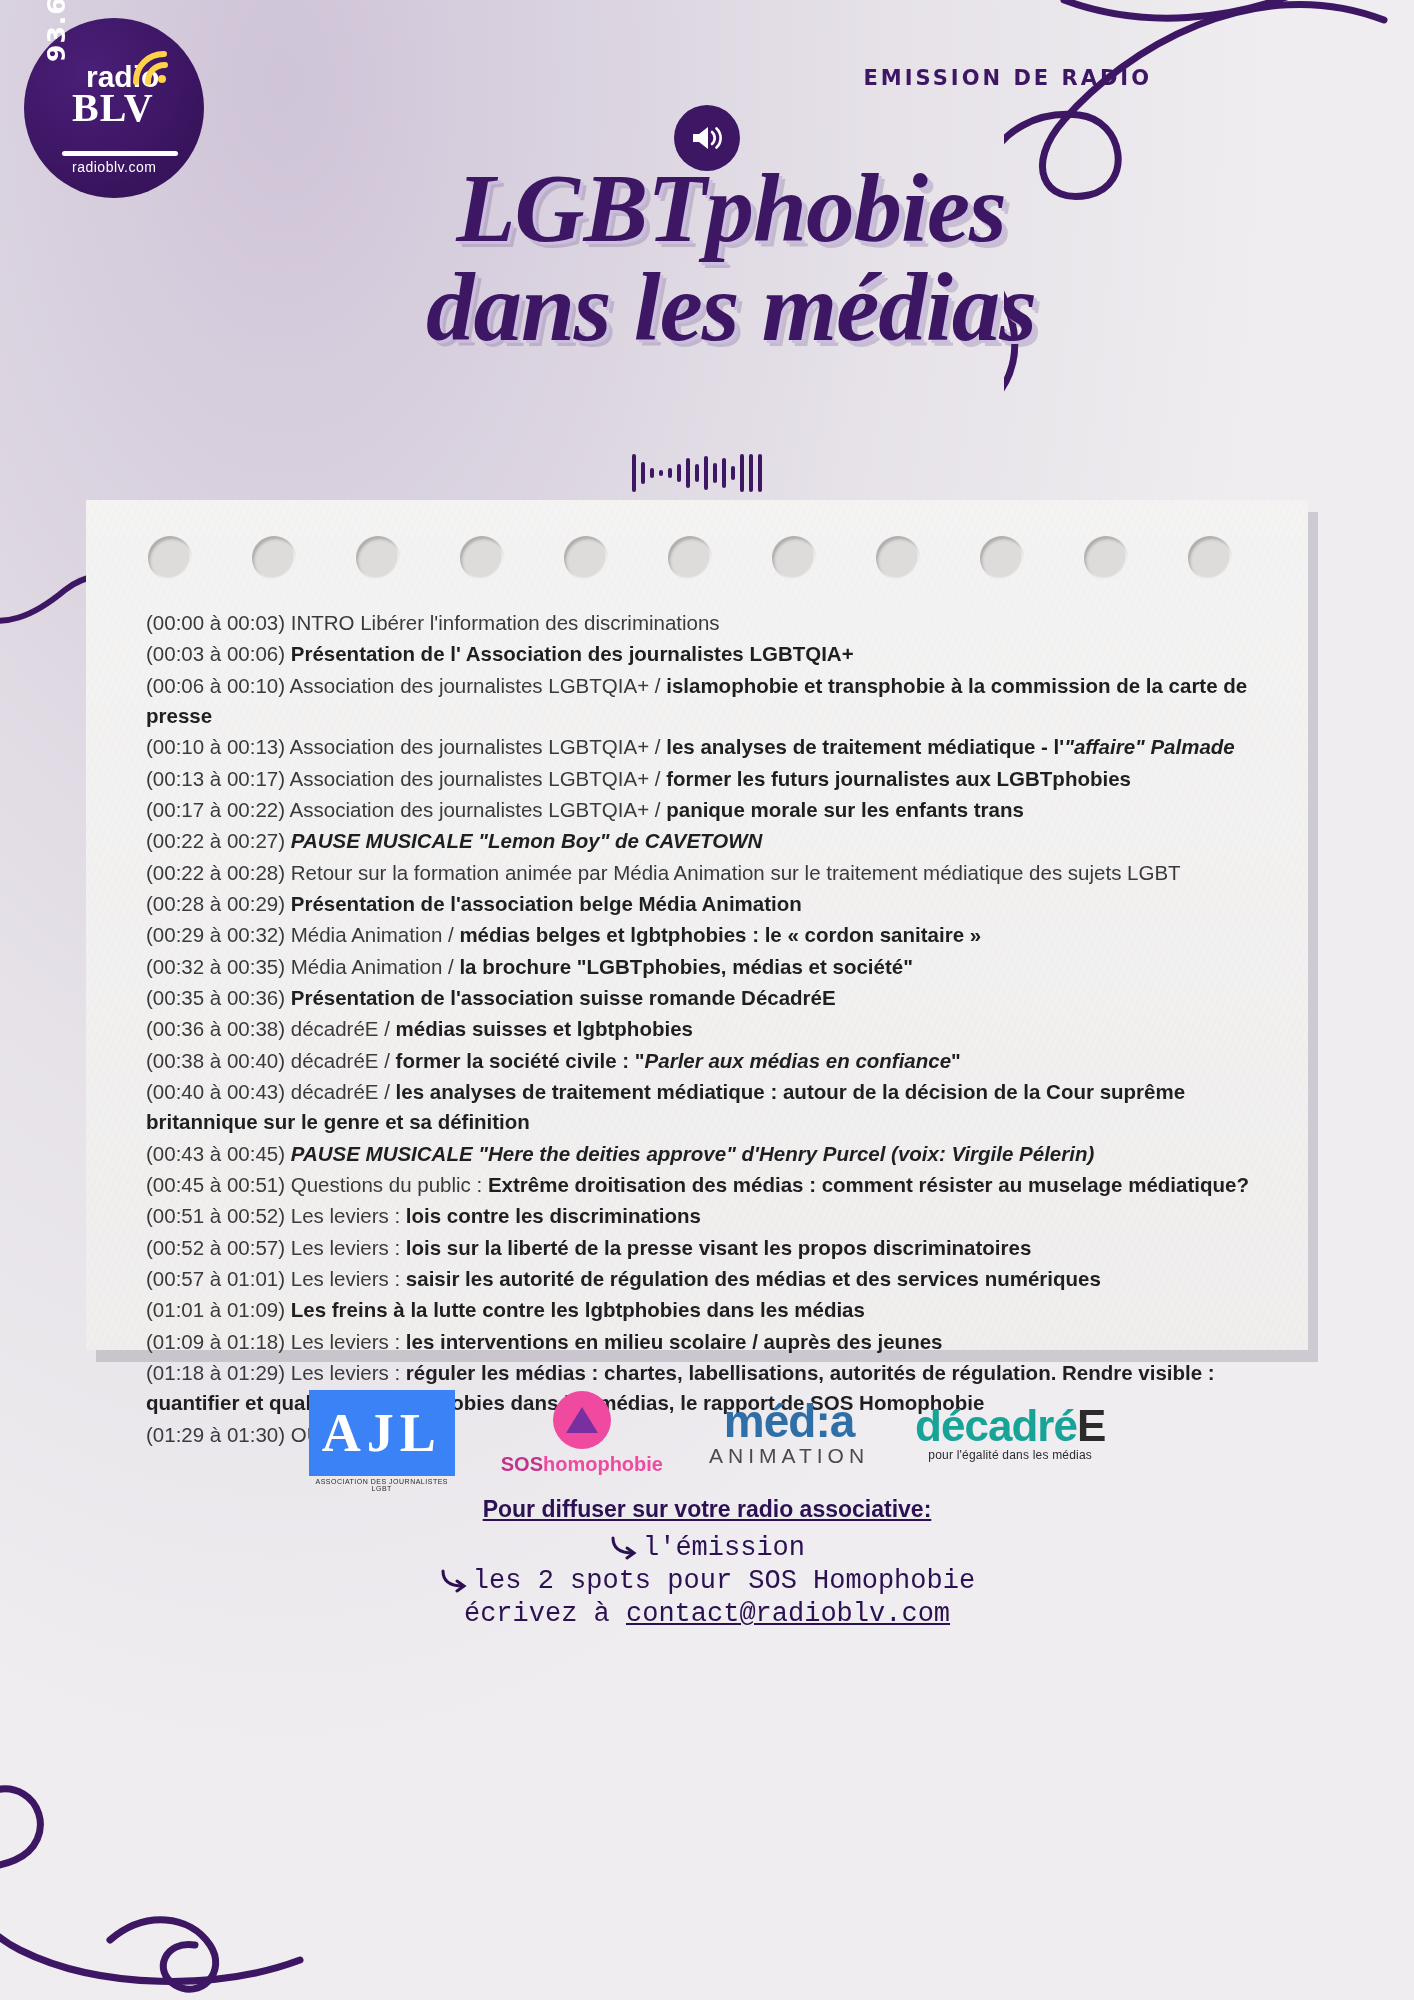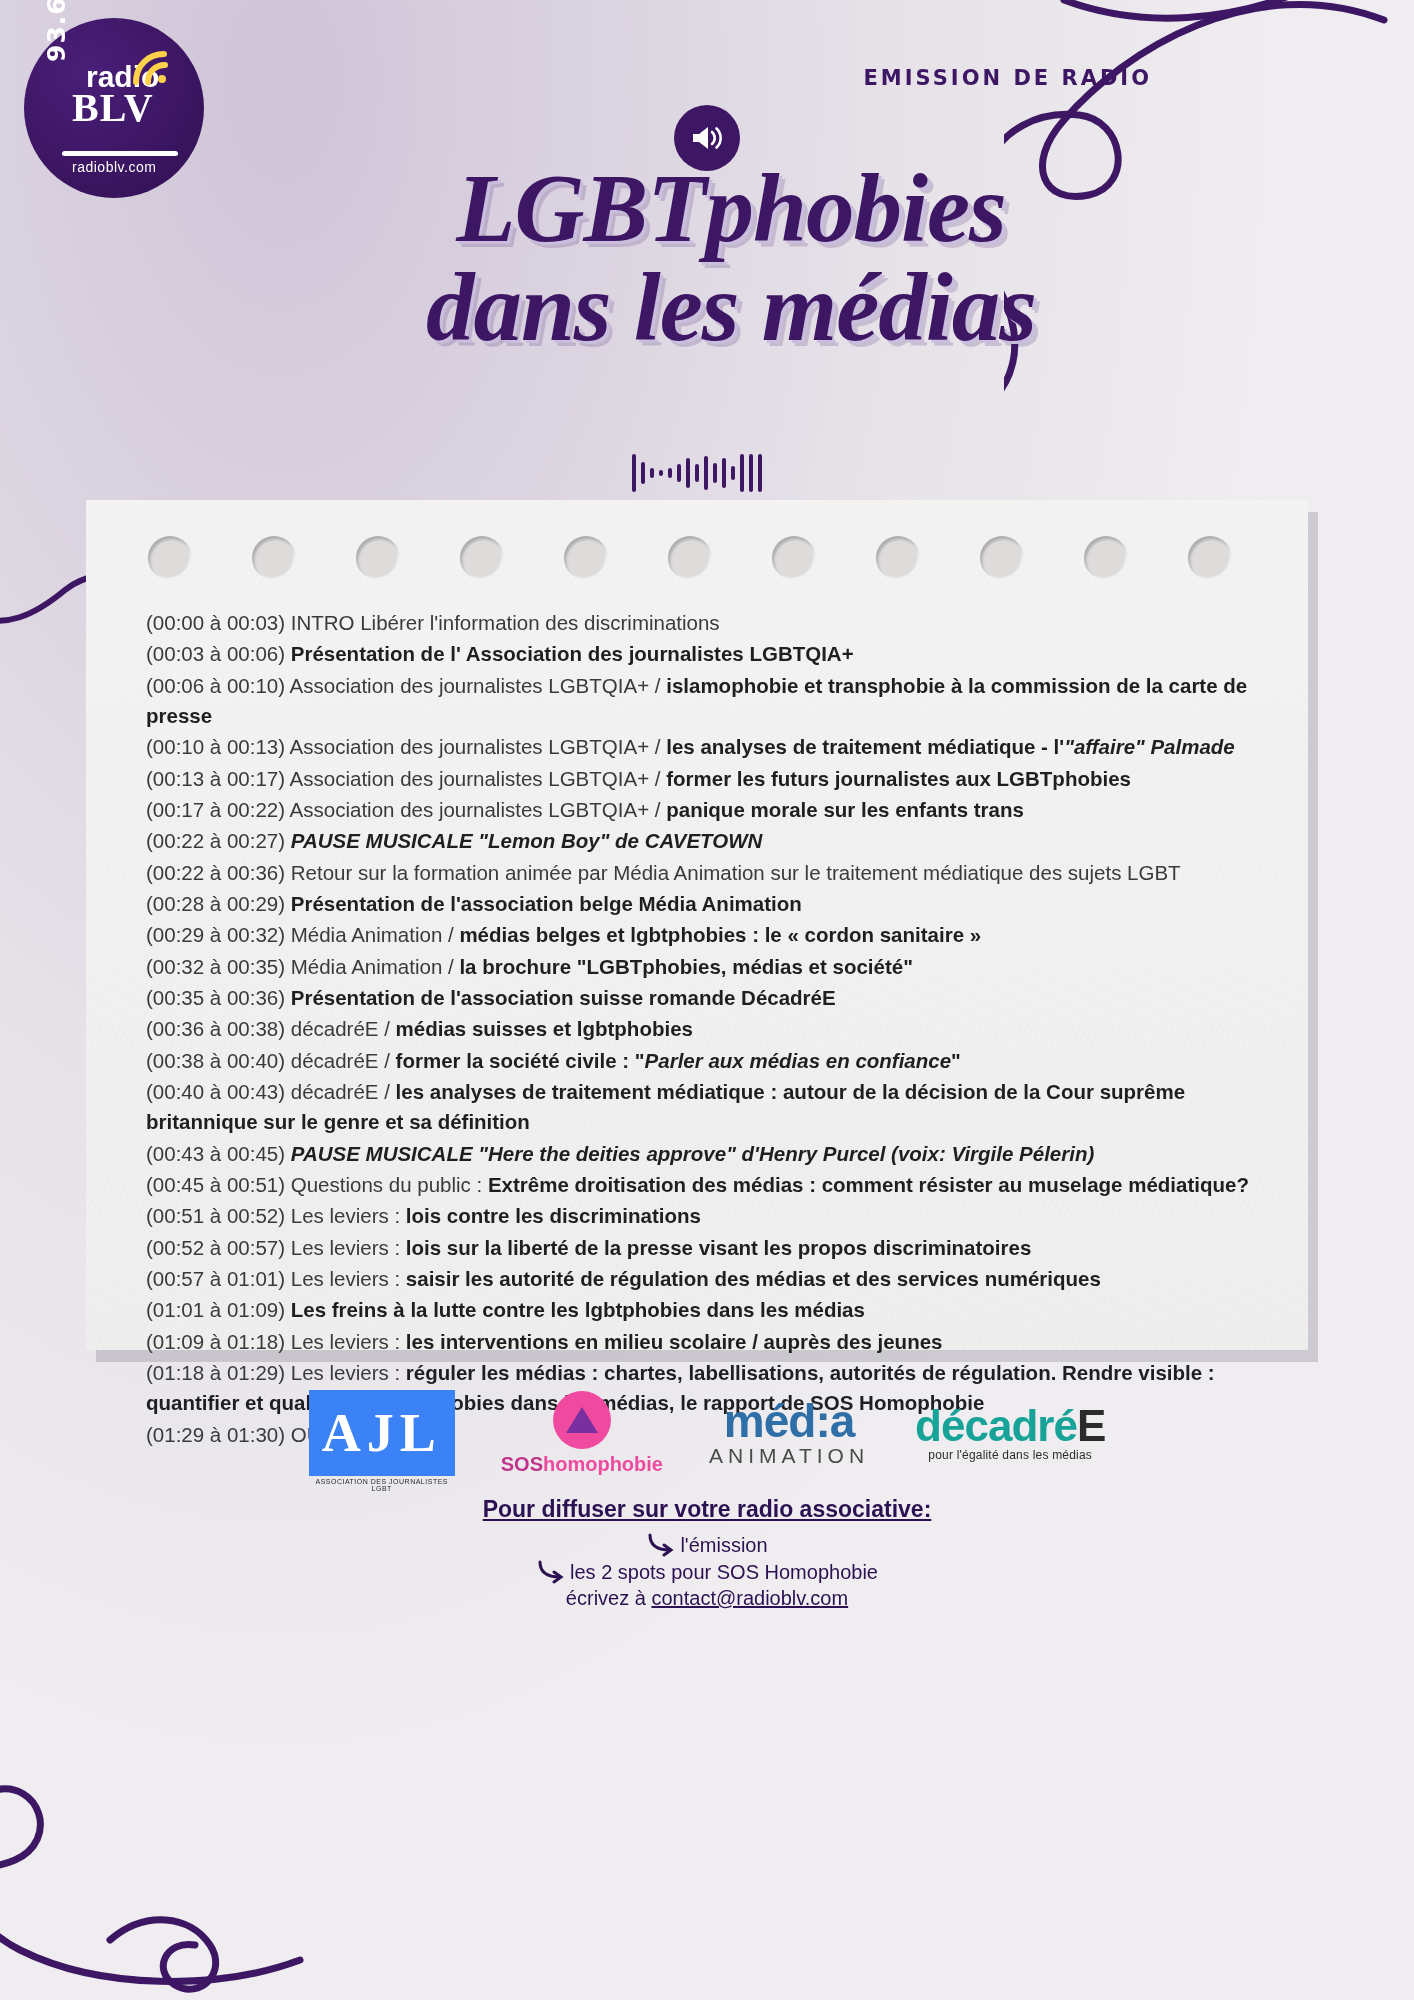--- a/index.html
+++ b/index.html
@@ -118,21 +118,21 @@
   .media .m1 { font-size:46px; font-weight:bold; letter-spacing:-1px; line-height:1; }
   .media .m2 { font-size:21px; letter-spacing:5px; color:#4a4a4a; }
   .decadre { text-align:center; }
   .decadre .d1 { font-size:44px; font-weight:bold; color:#17a398; letter-spacing:-1px; line-height:1; }
   .decadre .d1 .e { color:#2b2b2b; }
   .decadre .d2 { font-size:12px; color:#2b2b2b; letter-spacing:.2px; }
 
   
   .footer { position:absolute; top:1496px; left:0; width:1414px; text-align:center; color:#2c1152; }
   .footer .headline { font-size:23px; font-weight:bold; text-decoration:underline; margin-bottom:10px; }
-  .footer .line { font-size:20px; margin:3px 0; position:relative; }
+  .footer .line { font-size:27px; margin:3px 0; position:relative;font-family:Liberation Mono, monospace; }
   .footer .mail { text-decoration:underline; }
   .arrow { display:inline-block; margin-right:4px; }
 </style>
 </head>
 <body>
 
 <svg class="squiggle sq-topright" width="420" height="560" viewBox="0 0 420 560" fill="none">
   <path d="M690 30 C 560 -20, 430 60, 370 130 C 330 175, 350 215, 395 205 C 440 195, 430 130, 385 125 C 300 115, 250 210, 300 290 C 345 362, 310 420, 260 430 C 215 440, 195 400, 225 375 C 258 348, 300 385, 280 430 C 250 495, 120 520, 30 545" transform="translate(-310,0)" stroke="#3d1664" stroke-width="7" stroke-linecap="round"></path>
   <path d="M60 10 C 140 40, 230 30, 300 0" transform="translate(0,0)" stroke="#3d1664" stroke-width="7" stroke-linecap="round" fill="none"></path>
 </svg>
@@ -206,21 +206,21 @@
       <div class="hole" style="left: 1102px;"></div>
     </div>
   <div class="timeline" id="timeline">
       <p class="row"><span>(00:00 à 00:03)</span><span> INTRO Libérer l'information des discriminations</span></p>
       <p class="row"><span>(00:03 à 00:06)</span><span> </span><b>Présentation de l' Association des journalistes LGBTQIA+</b></p>
       <p class="row"><span>(00:06 à 00:10)</span><span> Association des journalistes LGBTQIA+ / </span><b>islamophobie et transphobie à la commission de la carte de presse</b></p>
       <p class="row"><span>(00:10 à 00:13)</span><span> Association des journalistes LGBTQIA+ / </span><b>les analyses de traitement médiatique - l'</b><span class="bi">"affaire" Palmade</span></p>
       <p class="row"><span>(00:13 à 00:17)</span><span> Association des journalistes LGBTQIA+ / </span><b>former les futurs journalistes aux LGBTphobies</b></p>
       <p class="row"><span>(00:17 à 00:22)</span><span> Association des journalistes LGBTQIA+ / </span><b>panique morale sur les enfants trans</b></p>
       <p class="row"><span>(00:22 à 00:27)</span><span> </span><span class="bi">PAUSE MUSICALE "Lemon Boy" de CAVETOWN</span></p>
-      <p class="row"><span>(00:22 à 00:36)</span><span> Retour sur la formation animée par Média Animation sur le traitement médiatique des sujets LGBT</span></p>
+      <p class="row"><span>(00:22 à 00:28)</span><span> Retour sur la formation animée par Média Animation sur le traitement médiatique des sujets LGBT</span></p>
       <p class="row"><span>(00:28 à 00:29)</span><span> </span><b>Présentation de l'association belge Média Animation</b></p>
       <p class="row"><span>(00:29 à 00:32)</span><span> Média Animation / </span><b>médias belges et lgbtphobies : le « cordon sanitaire »</b></p>
       <p class="row"><span>(00:32 à 00:35)</span><span> Média Animation / </span><b>la brochure "LGBTphobies, médias et société"</b></p>
       <p class="row"><span>(00:35 à 00:36)</span><span> </span><b>Présentation de l'association suisse romande DécadréE</b></p>
       <p class="row"><span>(00:36 à 00:38)</span><span> décadréE / </span><b>médias suisses et lgbtphobies</b></p>
       <p class="row"><span>(00:38 à 00:40)</span><span> décadréE / </span><b>former la société civile : "</b><span class="bi">Parler aux médias en confiance</span><b>"</b></p>
       <p class="row"><span>(00:40 à 00:43)</span><span> décadréE / </span><b>les analyses de traitement médiatique : autour de la décision de la Cour suprême britannique sur le genre et sa définition</b></p>
       <p class="row"><span>(00:43 à 00:45)</span><span> </span><span class="bi">PAUSE MUSICALE "Here the deities approve" d'Henry Purcel (voix: Virgile Pélerin)</span></p>
       <p class="row"><span>(00:45 à 00:51)</span><span> Questions du public : </span><b>Extrême droitisation des médias : comment résister au muselage médiatique?</b></p>
       <p class="row"><span>(00:51 à 00:52)</span><span> Les leviers : </span><b>lois contre les discriminations</b></p>

